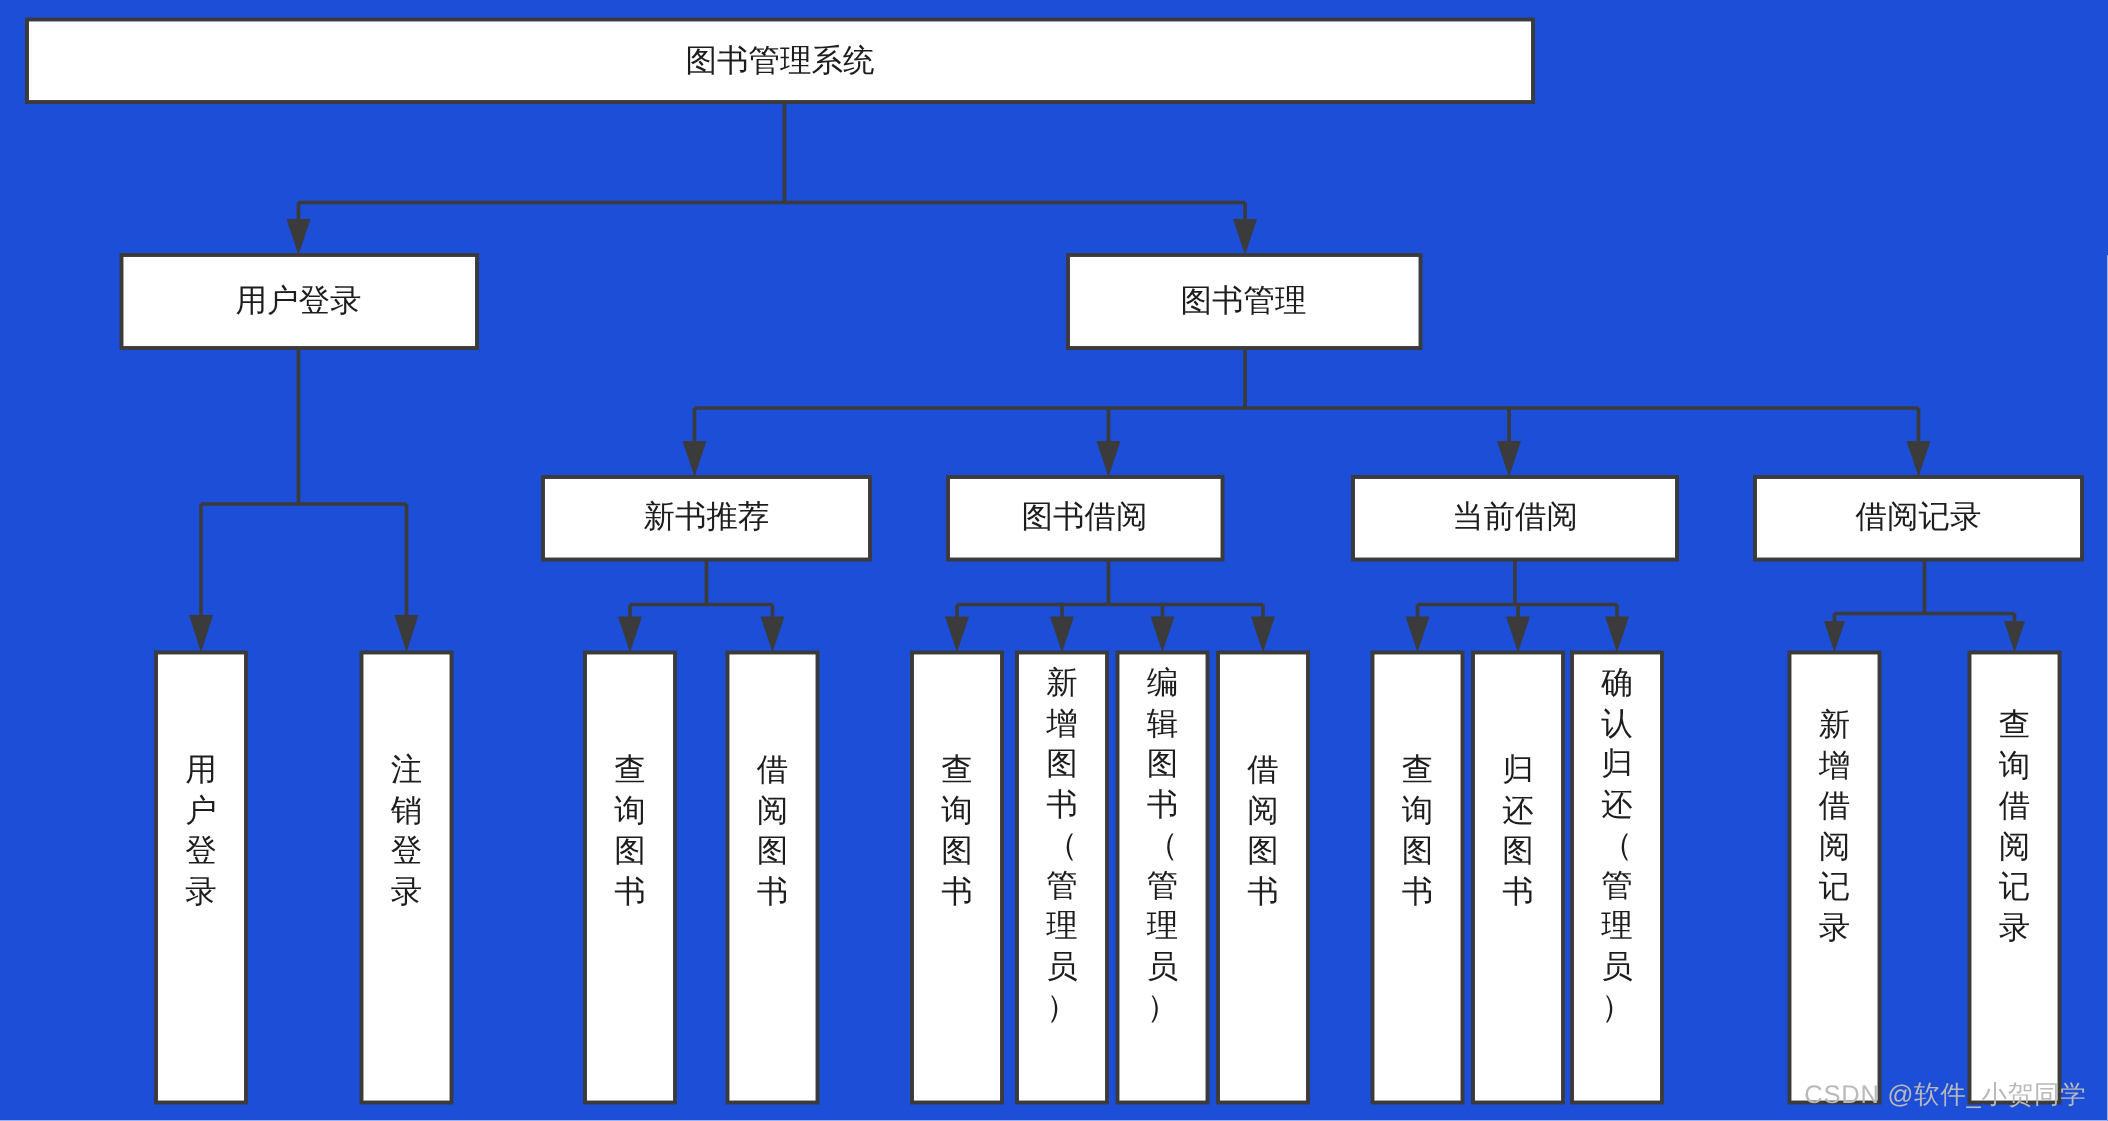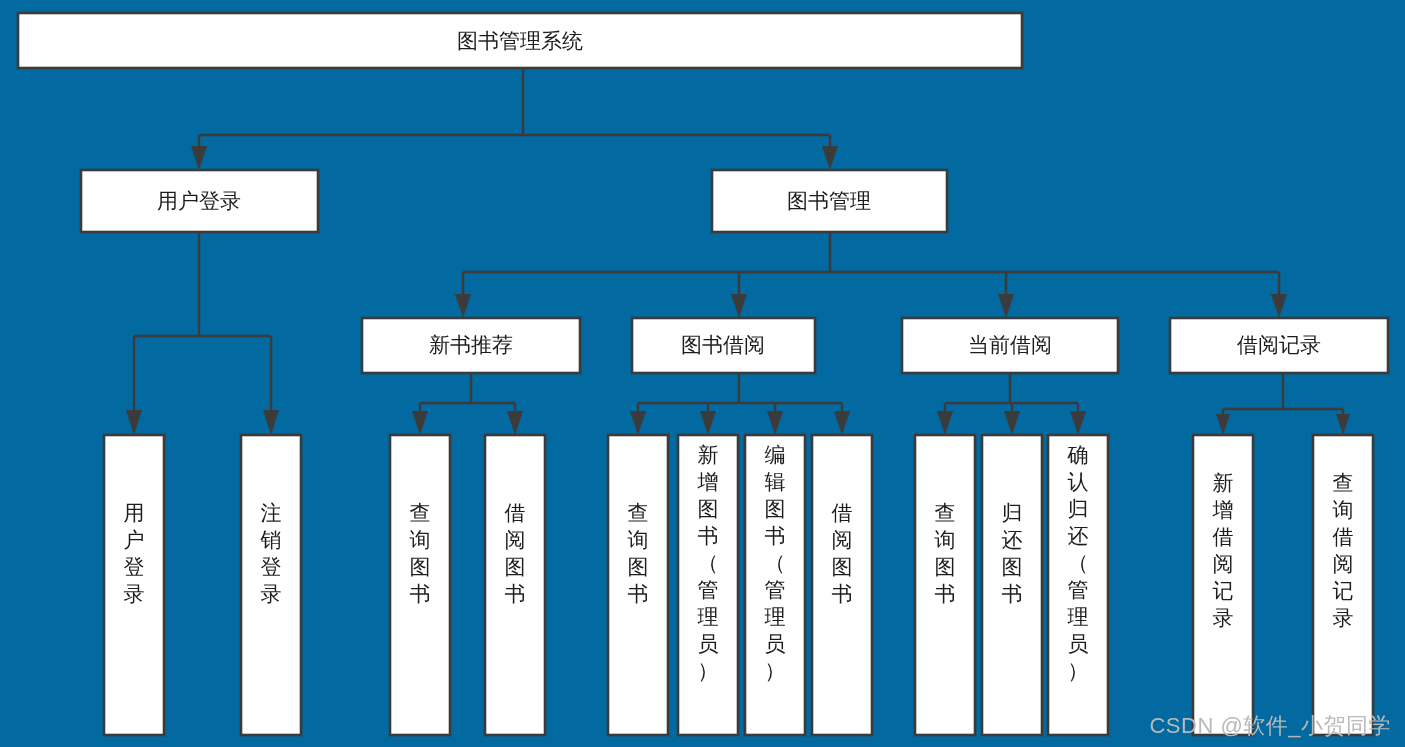--- a/index.html
+++ b/index.html
@@ -7,21 +7,21 @@
     padding: 0;
     background: #ffffff;
   }
   body {
     font-family: "Liberation Sans", "DejaVu Sans", sans-serif;
   }
   #diagram-root {
     position: relative;
     width: 1405px;
     height: 747px;
-    background: #0369a1;
+    background: #1d4ed8;
     overflow: hidden;
   }
   svg.flow {
     position: absolute;
     left: 0;
     top: 0;
     width: 1405px;
     height: 747px;
   }
   .node-box {
@@ -50,21 +50,21 @@
     font-family: "Liberation Sans", "DejaVu Sans", sans-serif;
     fill: #1d1d1d;
     font-size: 21px;
     text-anchor: middle;
   }
   .watermark {
     position: absolute;
     right: 14px;
     bottom: 6px;
     font-family: "Liberation Sans", "DejaVu Sans", sans-serif;
-    font-size: 22px;
+    font-size: 17px;
     color: #b9b9b9;
     letter-spacing: 0.5px;
     white-space: nowrap;
     user-select: none;
     margin-top: 11px;
   }
 </style>
 </head>
 <body>
 

